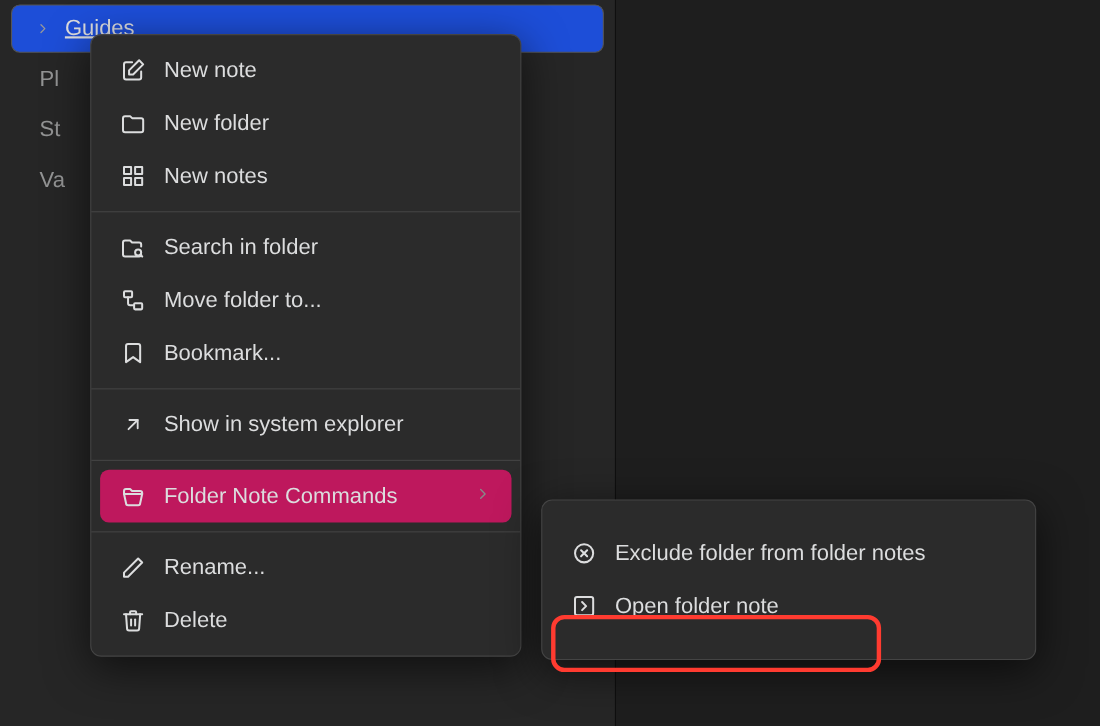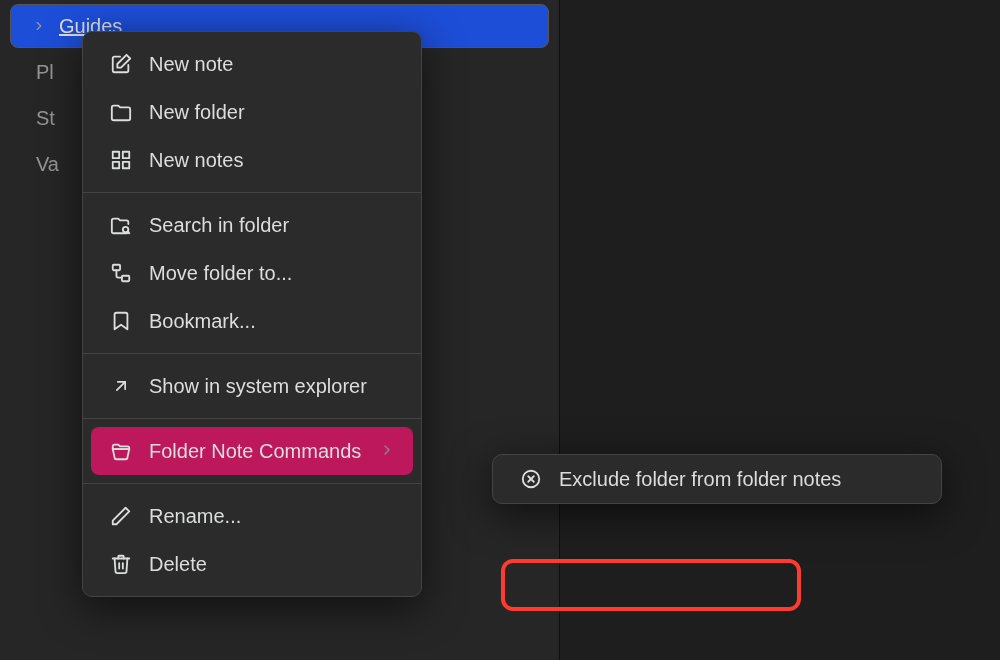--- a/index.html
+++ b/index.html
@@ -26,21 +26,21 @@
   .nav-item .chev {
     width: 16px; height: 16px; margin-right: 12px; display:flex; align-items:center; justify-content:center;
     color: #999;
   }
   .nav-hidden { opacity: 0.6; padding-left: 26px; }
 
   .context-menu {
     position: absolute;
     top: 31px;
     left: 82px;
-    width: 340px;
+    width: 392px;
     background: #2b2b2b;
     border: 1px solid #444;
     border-radius: 10px;
     box-shadow: 0 10px 40px rgba(0,0,0,0.6);
     padding: 8px 0;
     z-index: 10;
   }
   .menu-item {
     display: flex;
     align-items: center;
@@ -75,21 +75,21 @@
 
   .submenu {
     position: absolute;
     top: 454px;
     left: 492px;
     width: 450px;
     background: #2b2b2b;
     border: 1px solid #444;
     border-radius: 10px;
     box-shadow: 0 10px 40px rgba(0,0,0,0.6);
-    padding: 0 0;
+    padding: 24px 0;
     z-index: 11;
   }
   .highlight-ring {
     border: 4px solid #ff3b30;
     border-radius: 12px;
     position: absolute;
   }
   svg { stroke: currentColor; fill: none; stroke-width: 2; stroke-linecap: round; stroke-linejoin: round; }
 </style>
 </head>
@@ -244,16 +244,25 @@
       <svg width="22" height="22" viewBox="0 0 24 24">
           <circle cx="12" cy="12" r="9"></circle>
           <path d="M15 9l-6 6"></path>
           <path d="M9 9l6 6"></path>
         </svg>
     </span>
     <span class="label">Exclude folder from folder notes</span>
   </div>
 
 
+  <div class="menu-item" style="position:relative;">
+    <span class="icon">
+      <svg width="22" height="22" viewBox="0 0 24 24">
+          <rect x="3" y="3" width="18" height="18" rx="2"></rect>
+          <polyline points="10 8 14 12 10 16"></polyline>
+        </svg>
+    </span>
+    <span class="label">Open folder note</span>
+  </div>
 
   <div class="highlight-ring" style="left:8px; top:104px; width:300px; height:52px;"></div>
 
 </div>
 
 </body></html>

